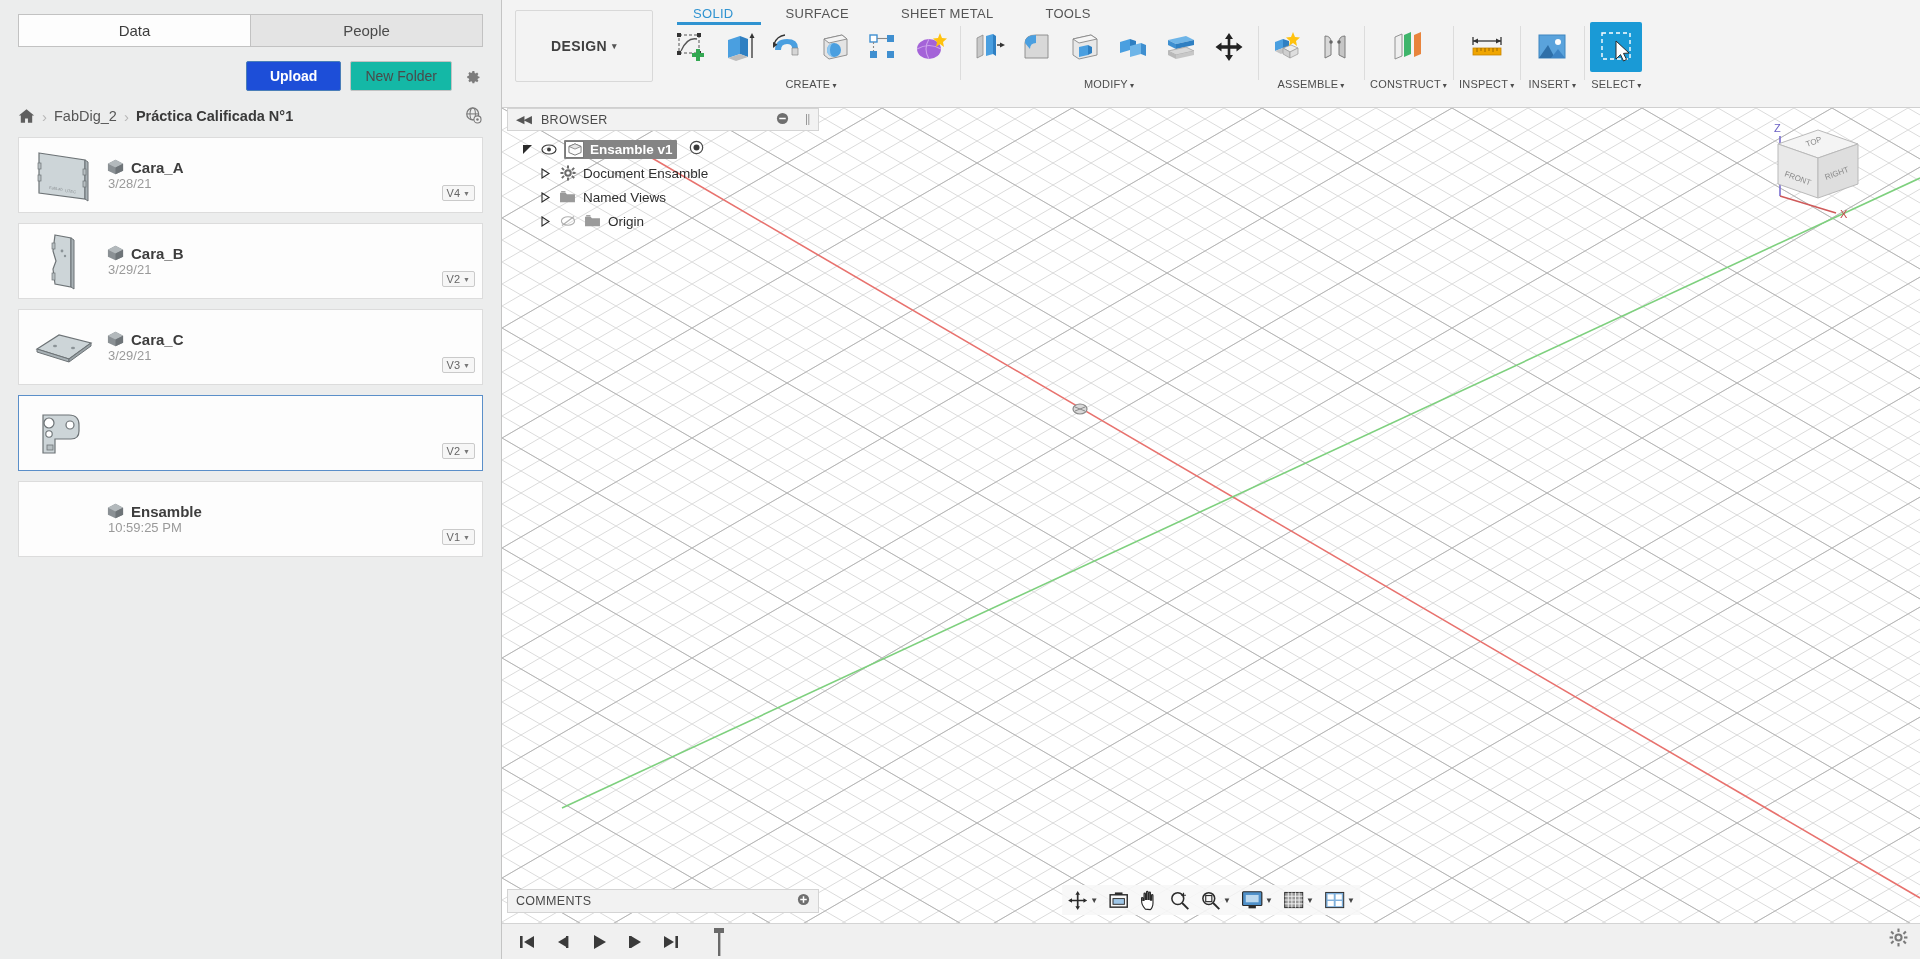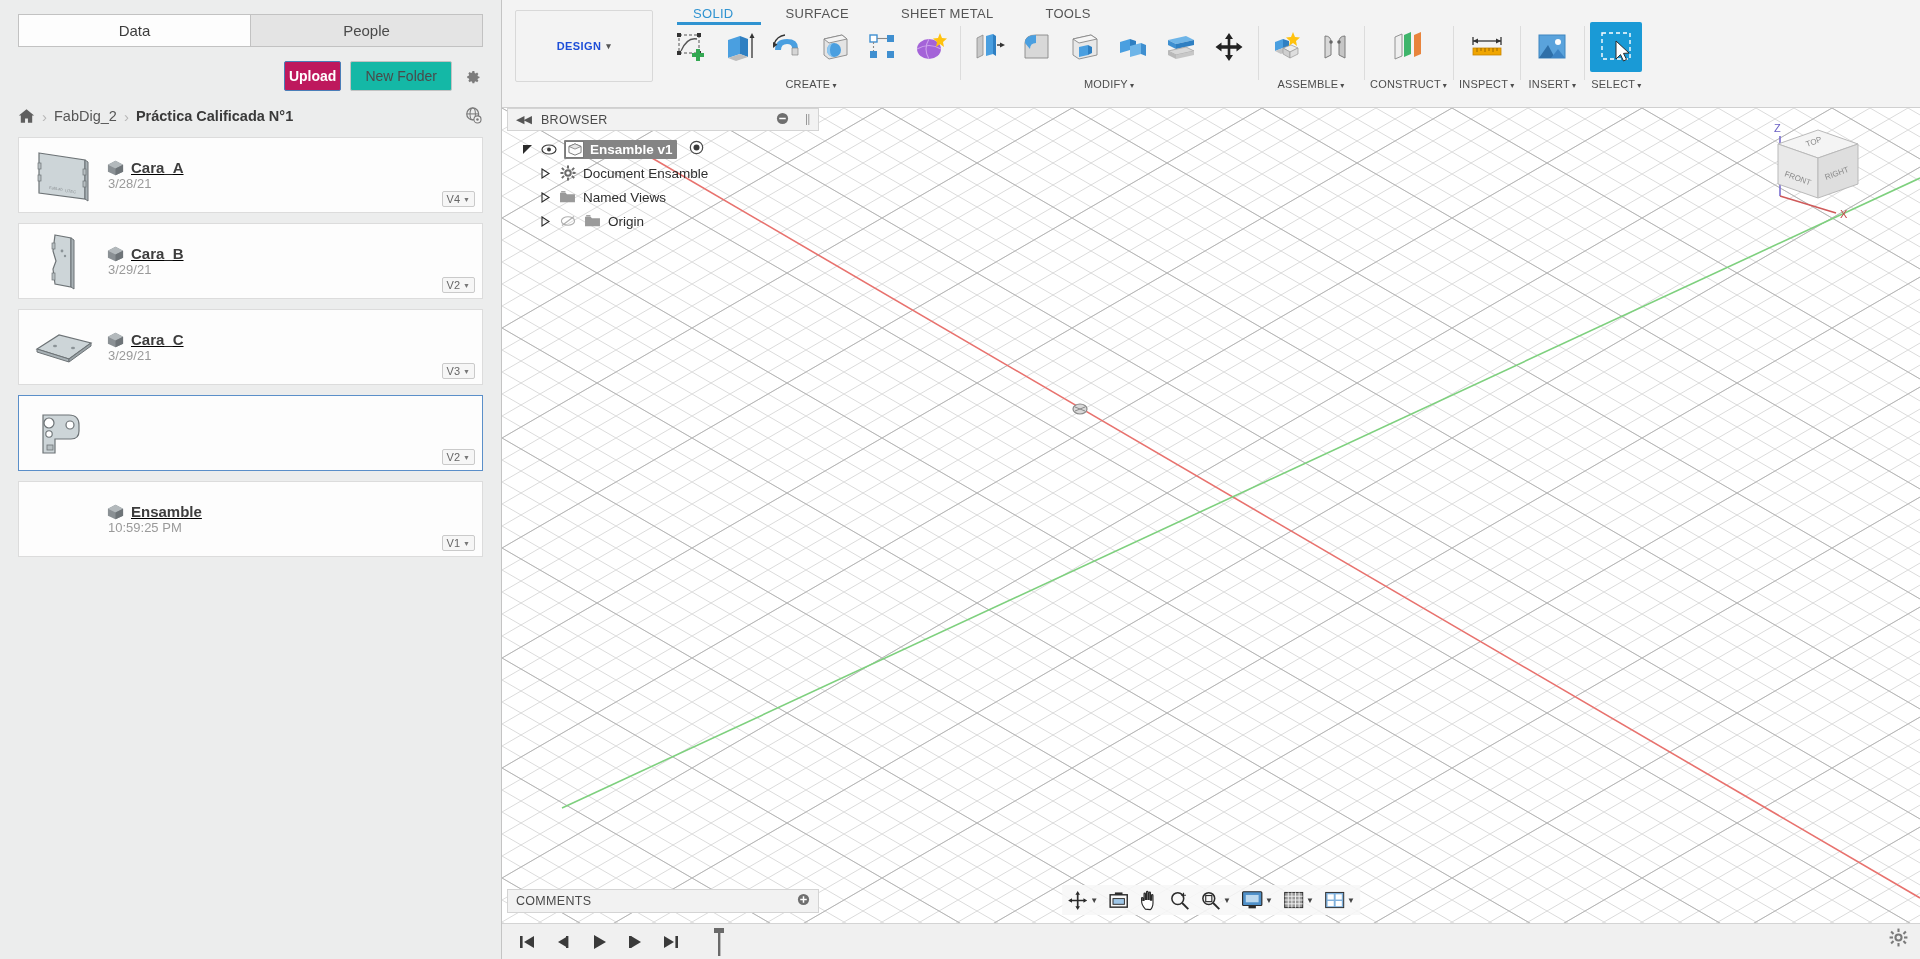--- a/index.html
+++ b/index.html
@@ -21,22 +21,22 @@
     font-size: 15px; color: #4a4a4a; border: 1px solid #c2c2c2;
     background: #e4e4e4; cursor: pointer;
   }
   .dp-tab.active { background: #fdfdfd; border-right: none; color: #3c3c3c; }
 
   .dp-actions {
     display: flex; justify-content: flex-end; align-items: center;
     gap: 9px; margin: 13px 18px 0 18px; height: 31px;
   }
   .btn-upload {
-    background: #be185d; color: #ffffff; font-size: 14px; font-weight: bold;
-    border: 1px solid #4a7eb8; border-radius: 2px; padding: 6px 4px;
+    background: #1d4ed8; color: #ffffff; font-size: 14px; font-weight: bold;
+    border: 1px solid #4a7eb8; border-radius: 2px; padding: 6px 23px;
     cursor: pointer;
   }
   .btn-newfolder {
     background: #14b8a6; color: #4a4a4a; font-size: 14px;
     border: 1px solid #c2c2c2; border-radius: 2px; padding: 6px 14px;
     cursor: pointer;
   }
   .gear-btn { width: 22px; height: 22px; cursor: pointer; display:flex; align-items:center; justify-content:center; }
   .gear-btn svg { width: 20px; height: 20px; fill: #7c7c7c; }
 
@@ -54,46 +54,46 @@
 
   .file-list { margin: 10px 18px 0 18px; display: flex; flex-direction: column; gap: 10px; }
   .file-card {
     display: flex; align-items: stretch; height: 76px; position: relative;
     background: #fdfdfd; border: 1px solid #dcdcdc; cursor: pointer;
   }
   .file-card.selected { border: 1px solid #5b8fc9; background: #fdfdfd; }
   .thumb { width: 86px; display: flex; align-items: center; justify-content: center; }
   .thumb svg { display: block; }
   .file-meta { flex: 1; display: flex; flex-direction: column; justify-content: center; padding-left: 2px; }
-  .file-title { display: flex; align-items: center; gap: 7px; text-decoration: underline; }
+  .file-title { display: flex; gap: 7px; }
   .cube-icon svg { width: 17px; height: 16px; display: block; }
   .file-name { font-size: 15px; font-weight: bold; color: #3d3d3d; }
   .file-date { font-size: 13px; color: #9a9a9a; padding-left: 1px; }
   .ver-badge {
-    position: absolute; right: 7px; bottom: 5px;
+    position: absolute; right: 7px; bottom: 11px;
     font-size: 11px; color: #666; border: 1px solid #cacaca;
     background: #f6f6f6; border-radius: 2px; padding: 1px 4px;
     display: flex; align-items: center; gap: 3px; cursor: pointer;
   }
   .ver-badge .caret { font-size: 7px; color: #777; }
 
   
   #main { position: absolute; left: 502px; top: 0; width: 1418px; height: 959px; background: #ffffff; }
 
   
   #ribbon {
     position: absolute; left: 0; top: 0; width: 1418px; height: 108px;
     background: #f3f3f3; border-bottom: 1px solid #d0d0d0;
   }
   .design-box {
     position: absolute; left: 13px; top: 10px; width: 138px; height: 72px;
     border: 1px solid #d8d8d8; background: #f3f3f3; border-radius: 2px;
     display: flex; align-items: center; justify-content: center; cursor: pointer;
   }
-  .design-box span { font-size: 11px; font-weight: bold; color: #1d4ed8; letter-spacing: .4px; }
+  .design-box span { font-size: 14px; font-weight: bold; color: #404040; letter-spacing: .4px; }
   .design-box .caret { font-size: 9px; margin-left: 5px; color: #555; }
 
   .tabs-row { position: absolute; left: 165px; top: 6px; display: flex; align-items: flex-start; }
   .rtab { font-size: 13px; color: #555; padding: 0 26px; cursor: pointer; letter-spacing: .3px; text-align: center; }
   .rtab.active { color: #2f93d1; font-weight: normal; }
 
   .groups { position: absolute; left: 160px; top: 22px; display: flex; align-items: flex-start; height: 82px; }
   .group { display: flex; flex-direction: column; align-items: center; padding: 0 6px; position: relative; }
   .group + .group::before {
     content: ""; position: absolute; left: 0; top: 4px; width: 1px; height: 54px; background: #dcdcdc;

